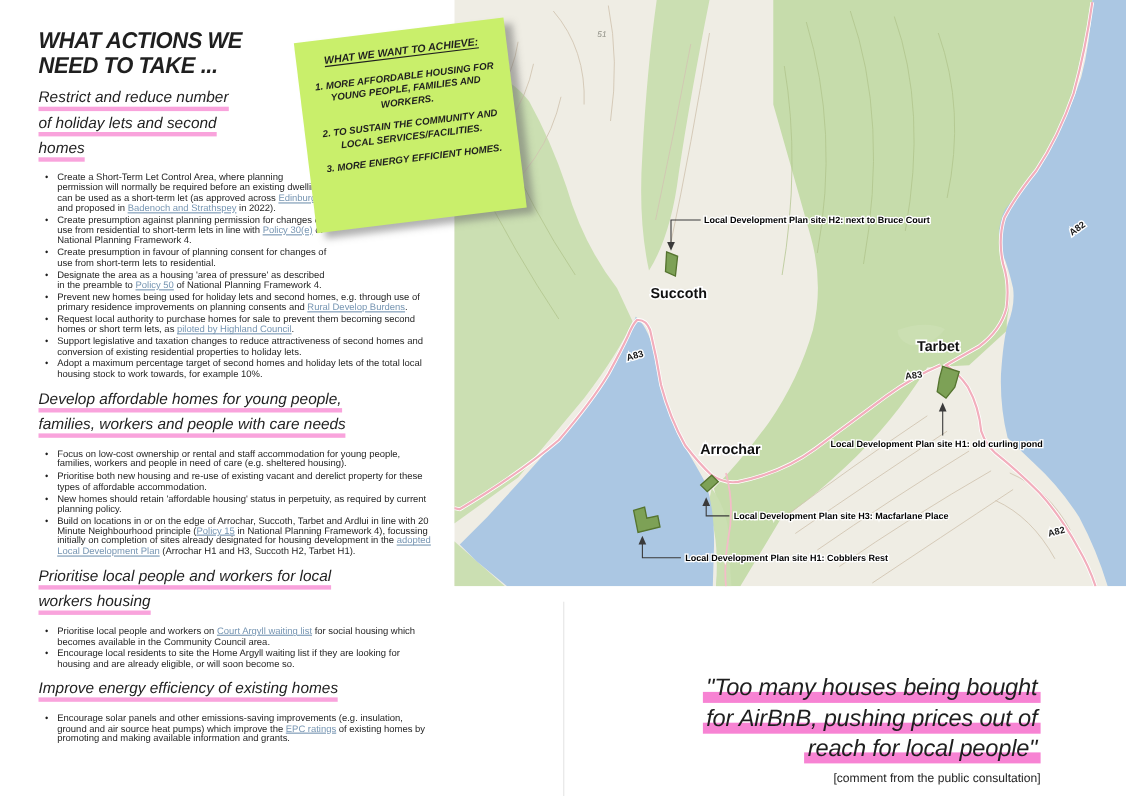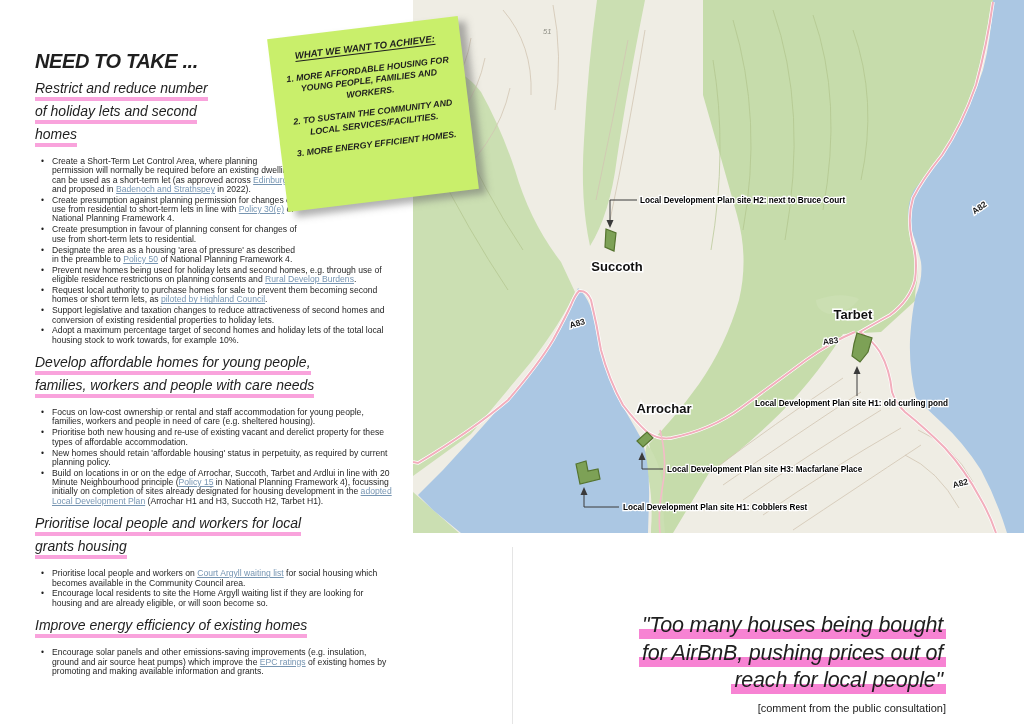--- a/index.html
+++ b/index.html
@@ -131,49 +131,49 @@
   <text class="roadlbl" x="548" y="486" transform="rotate(-14 548 486)" text-anchor="middle">A82</text>
   <text class="sitelbl" x="227" y="203">Local Development Plan site H2: next to Bruce Court</text>
   <text class="sitelbl" x="342" y="406">Local Development Plan site H1: old curling pond</text>
   <text class="sitelbl" x="254" y="472">Local Development Plan site H3: Macfarlane Place</text>
   <text class="sitelbl" x="210" y="510">Local Development Plan site H1: Cobblers Rest</text>
 </svg>
 </div>
 
 <div class="left-col">
   <h1 class="page-title">
-    <br>
+    <span>WHAT ACTIONS WE</span><br>
     <span>NEED TO TAKE ...</span>
   </h1>
   <div>
       <section class="sec">
         <h2 class="sec-h"><span class="sec-line">Restrict and reduce number</span><br><span class="sec-line">of holiday lets and second</span><br><span class="sec-line">homes</span><br></h2>
         <div class="note-spacer"></div>
         <ul class="blist">
           <li><span>Create a Short-Term Let Control Area, where planning permission will normally be required before an existing dwelling can be used as a short-term let (as approved across </span><span class="lnk">Edinburgh</span><span> and proposed in </span><span class="lnk">Badenoch and Strathspey</span><span> in 2022).</span></li>
           <li><span>Create presumption against planning permission for changes of use from residential to short-term lets in line with </span><span class="lnk">Policy 30(e)</span><span> of National Planning Framework 4.</span></li>
           <li><span>Create presumption in favour of planning consent for changes of use from short-term lets to residential.</span></li>
           <li><span>Designate the area as a housing 'area of pressure' as described in the preamble to </span><span class="lnk">Policy 50</span><span> of National Planning Framework 4.</span></li>
-          <li><span>Prevent new homes being used for holiday lets and second homes, e.g. through use of eligible residence restrictions on planning consents and </span><span class="lnk">Rural Develop Burdens</span><span>.</span></li>
+          <li><span>Prevent new homes being used for holiday lets and second homes, e.g. through use of primary residence improvements on planning consents and </span><span class="lnk">Rural Develop Burdens</span><span>.</span></li>
           <li><span>Request local authority to purchase homes for sale to prevent them becoming second homes or short term lets, as </span><span class="lnk">piloted by Highland Council</span><span>.</span></li>
           <li><span>Support legislative and taxation changes to reduce attractiveness of second homes and conversion of existing residential properties to holiday lets.</span></li>
           <li><span>Adopt a maximum percentage target of second homes and holiday lets of the total local housing stock to work towards, for example 10%.</span></li>
         </ul>
       </section>
       <section class="sec">
         <h2 class="sec-h"><span class="sec-line">Develop affordable homes for young people,</span><br><span class="sec-line">families, workers and people with care needs</span><br></h2>
         <ul class="blist">
           <li><span>Focus on low-cost ownership or rental and staff accommodation for young people, families, workers and people in need of care (e.g. sheltered housing).</span></li>
           <li><span>Prioritise both new housing and re-use of existing vacant and derelict property for these types of affordable accommodation.</span></li>
           <li><span>New homes should retain 'affordable housing' status in perpetuity, as required by current planning policy.</span></li>
           <li><span>Build on locations in or on the edge of Arrochar, Succoth, Tarbet and Ardlui in line with 20 Minute Neighbourhood principle (</span><span class="lnk">Policy 15</span><span> in National Planning Framework 4), focussing initially on completion of sites already designated for housing development in the </span><span class="lnk">adopted Local Development Plan</span><span> (Arrochar H1 and H3, Succoth H2, Tarbet H1).</span></li>
         </ul>
       </section>
       <section class="sec">
-        <h2 class="sec-h"><span class="sec-line">Prioritise local people and workers for local</span><br><span class="sec-line">grants housing</span><br></h2>
+        <h2 class="sec-h"><span class="sec-line">Prioritise local people and workers for local</span><br><span class="sec-line">workers housing</span><br></h2>
         <ul class="blist">
           <li><span>Prioritise local people and workers on </span><span class="lnk">Court Argyll waiting list</span><span> for social housing which becomes available in the Community Council area.</span></li>
           <li><span>Encourage local residents to site the Home Argyll waiting list if they are looking for housing and are already eligible, or will soon become so.</span></li>
         </ul>
       </section>
       <section class="sec">
         <h2 class="sec-h"><span class="sec-line">Improve energy efficiency of existing homes</span><br></h2>
         <ul class="blist">
           <li><span>Encourage solar panels and other emissions-saving improvements (e.g. insulation, ground and air source heat pumps) which improve the </span><span class="lnk">EPC ratings</span><span> of existing homes by promoting and making available information and grants.</span></li>
         </ul>

